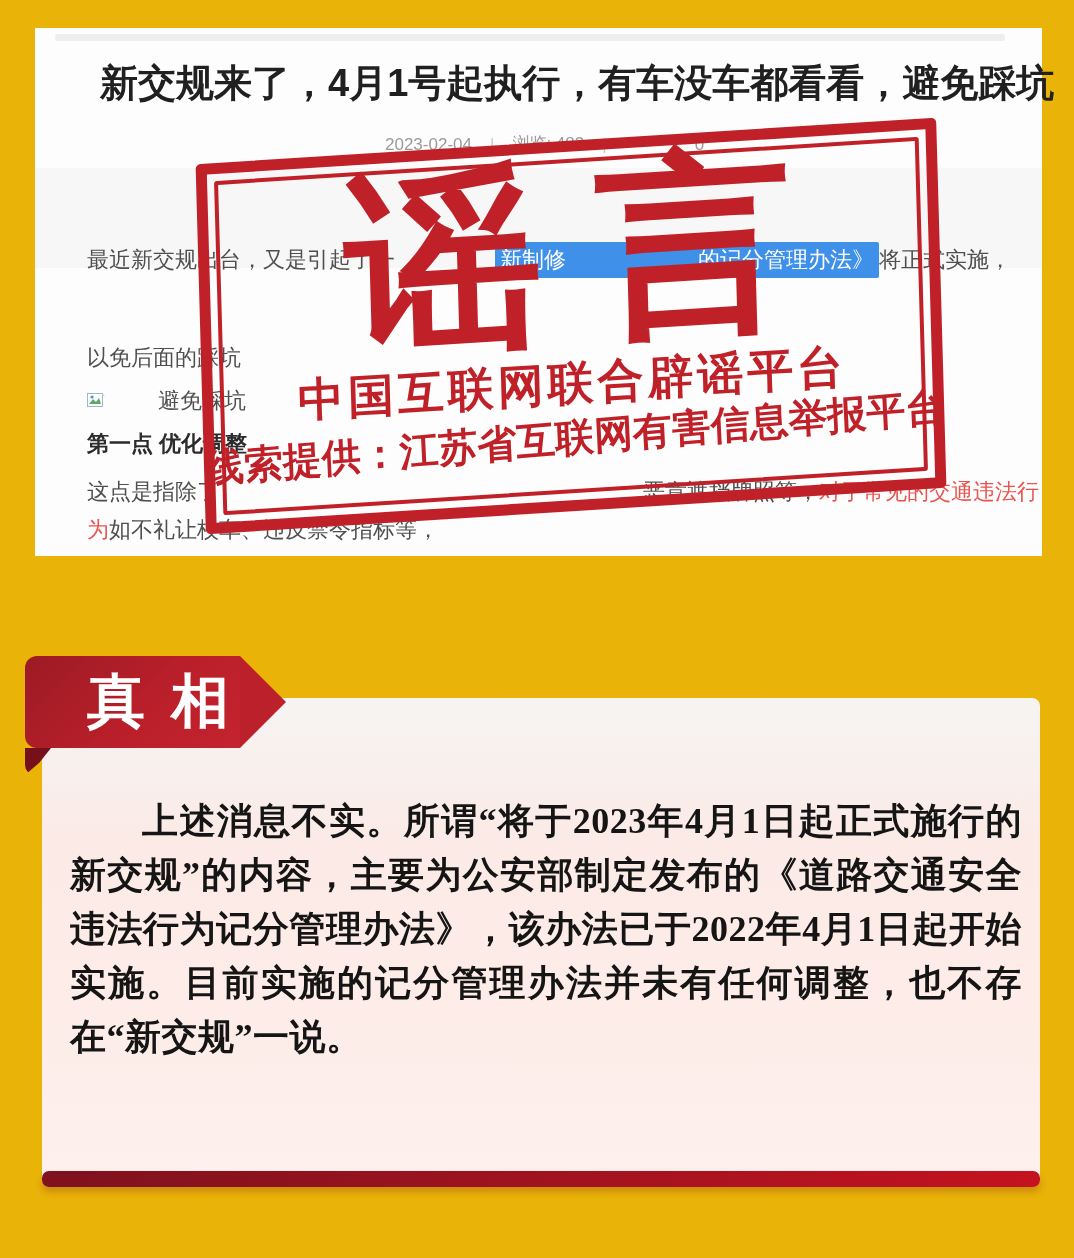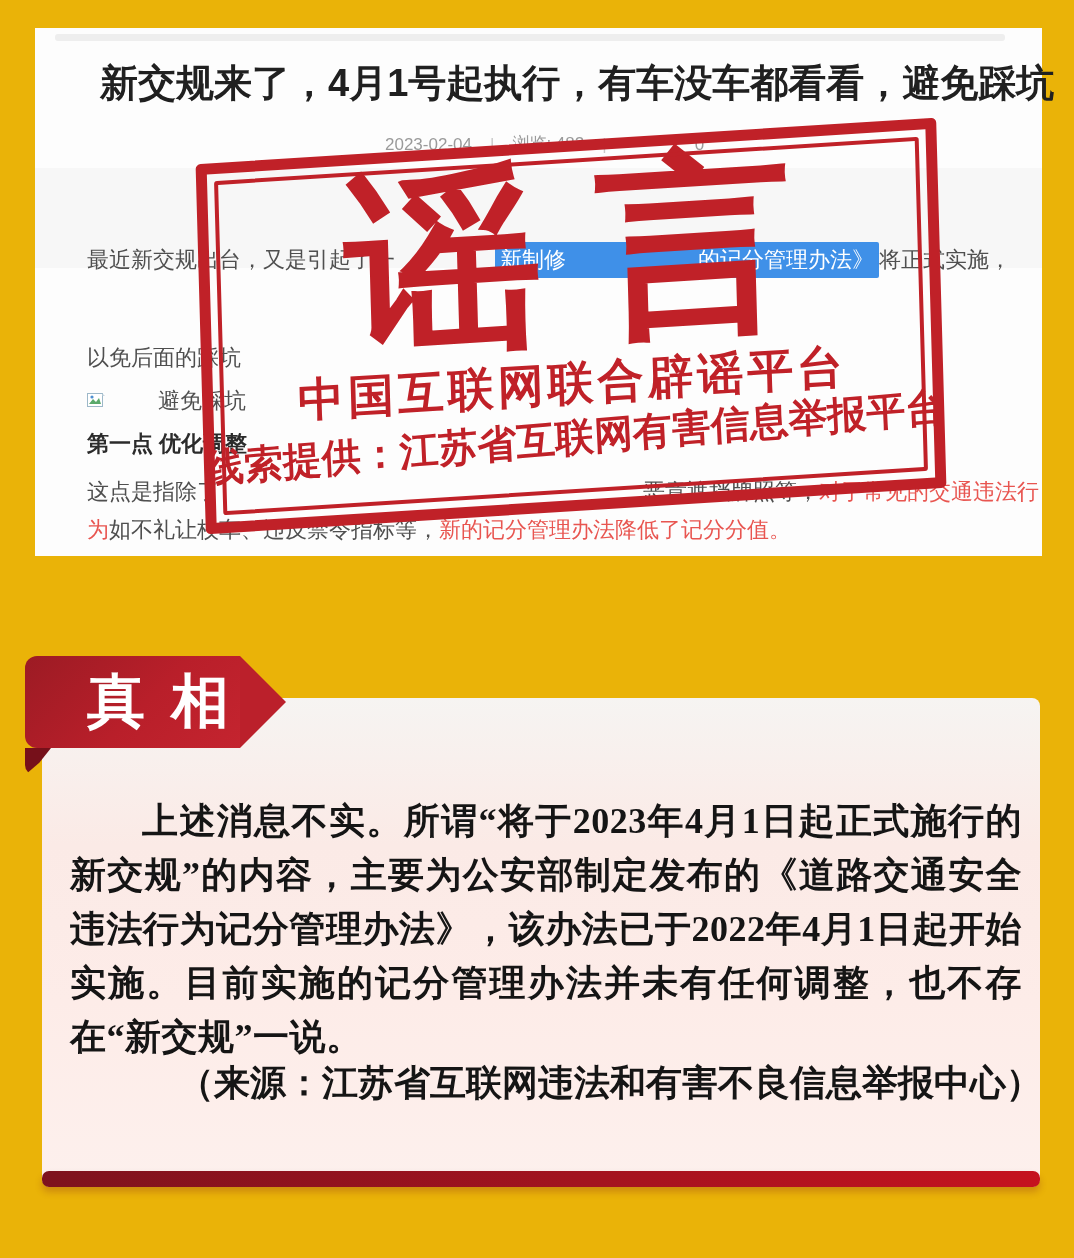--- a/index.html
+++ b/index.html
@@ -152,34 +152,32 @@
     <div class="p p6">
       <span>这点是指除了</span>
       <span class="sp" style="width:424px"></span>
       <span>恶意遮挡牌照等，</span>
       <span class="red">对于常见的交通违法行</span>
     </div>
 
     <div class="p p7">
       <span class="red">为</span>
       <span>如不礼让校车、违反禁令指标等，</span>
-      <span class="red">新的记分管理办法降低了记分分值。</span>
     </div>
   </div>
 
   <div class="stamp">
     <div class="stamp-inner"></div>
     <div class="stamp-big">谣言</div>
     <div class="stamp-l2">中国互联网联合辟谣平台</div>
     <div class="stamp-l3">线索提供：江苏省互联网有害信息举报平台</div>
   </div>
 
   <div class="truth-card">
     <p class="truth-body">上述消息不实。所谓“将于2023年4月1日起正式施行的新交规”的内容，主要为公安部制定发布的《道路交通安全违法行为记分管理办法》，该办法已于2022年4月1日起开始实施。目前实施的记分管理办法并未有任何调整，也不存在“新交规”一说。</p>
-    <p class="truth-source">（来源：江苏省互联网违法和有害不良信息举报中心）</p>
     <div class="truth-bar"></div>
   </div>
 
   <div class="truth-badge">
     <span class="label">真相</span>
     <span class="arrow"></span>
     <span class="fold"></span>
   </div>
 
 </div>

